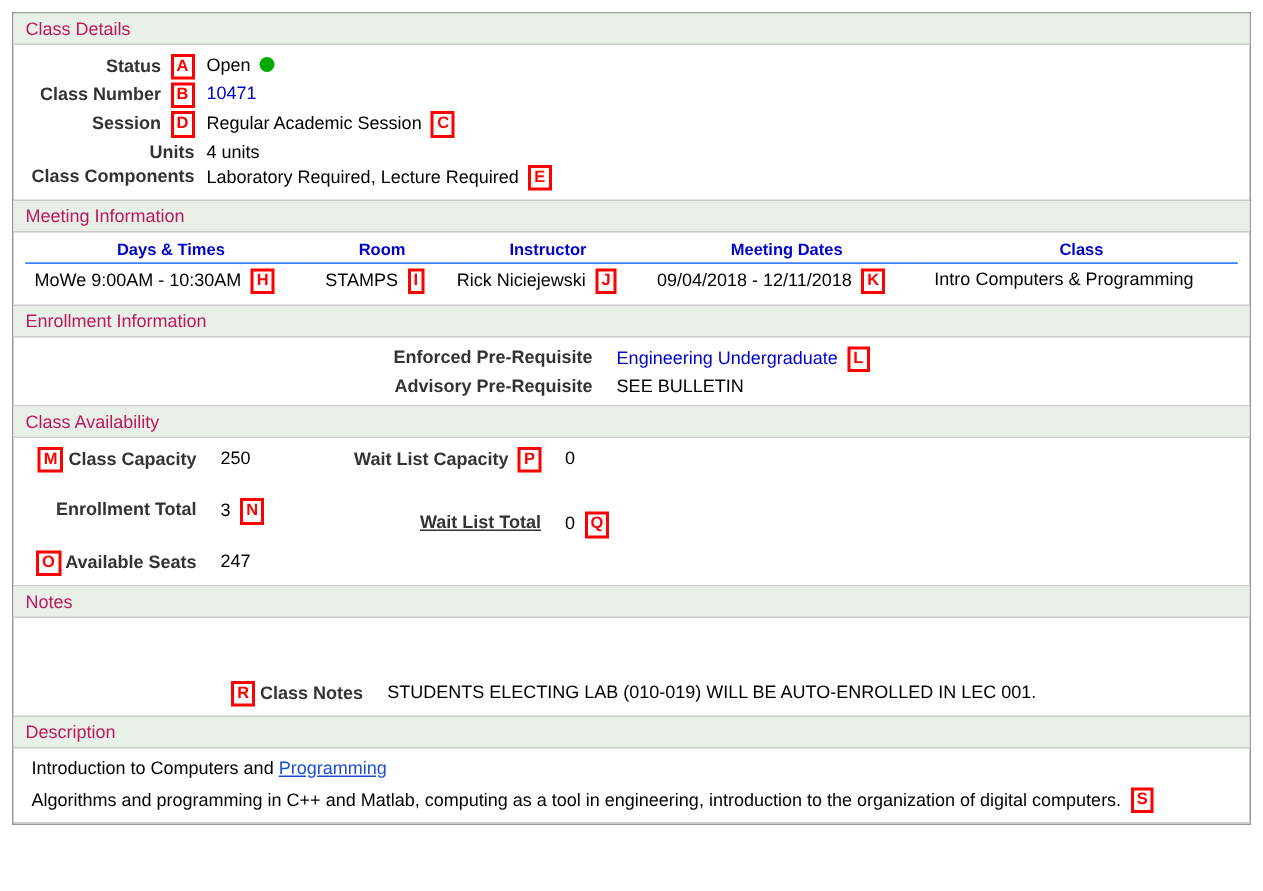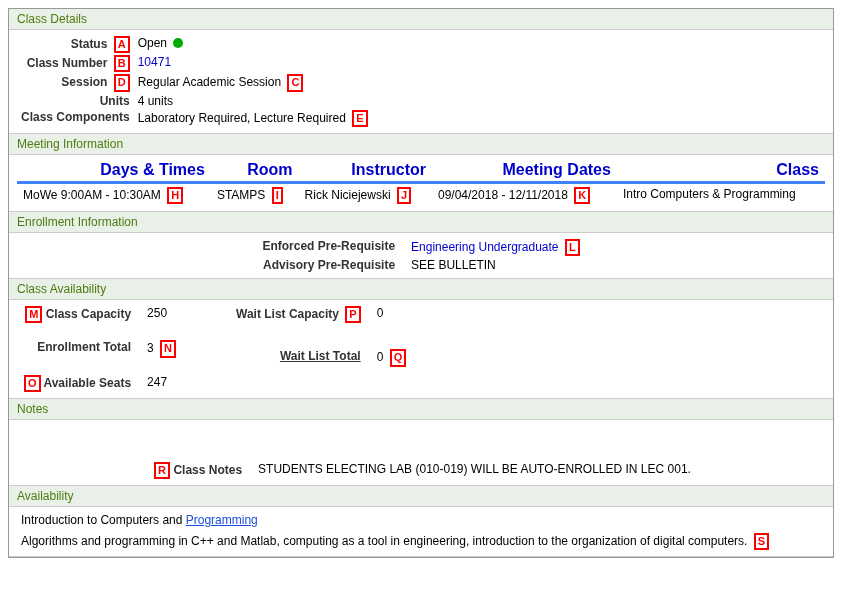--- a/index.html
+++ b/index.html
@@ -19,21 +19,21 @@
     }
 
     .section {
       border-bottom: 1px solid #ccc;
     }
 
     .section-header {
       background: #e8f0e8;
       padding: 3px 8px;
       font-size: 12px;
-      color: #4d7c0f;
+      color: #be185d;
       border-bottom: 1px solid #ccc;
     }
 
     .section-body {
       padding: 6px 12px;
     }
 
     
     .class-details-grid {
       display: flex;
@@ -88,26 +88,26 @@
       width: 100%;
       border-collapse: collapse;
       font-size: 12px;
     }
 
     .meeting-table thead tr {
       background: #fff;
     }
 
     .meeting-table th {
-      text-align: right;
+      text-align: center;
       font-weight: bold;
       color: #0000cc;
       padding: 2px 6px;
-      border-bottom: 3px solid #3b82f6;
-      font-size: 16px;
+      border-bottom: 1px solid #3b82f6;
+      font-size: 11px;
     }
 
     .meeting-table td {
       padding: 3px 6px;
       vertical-align: top;
     }
 
     
     .enrollment-grid {
       display: grid;
@@ -355,21 +355,21 @@
         </div>
         <div class="value">
           <span>STUDENTS ELECTING LAB (010-019) WILL BE AUTO-ENROLLED IN LEC 001.</span>
         </div>
       </div>
     </div>
   </div>
 
   <div class="section">
     <div class="section-header">
-      <span>Availability</span>
+      <span>Description</span>
     </div>
     <div class="section-body">
       <div>
         <span>Introduction to Computers and </span><a class="desc-link">Programming</a>
       </div>
       <div class="desc-text">
         <span>Algorithms and programming in C++ and Matlab, computing as a tool in engineering, introduction to the organization of digital computers.</span>
         <span class="annot">S</span>
       </div>
     </div>

